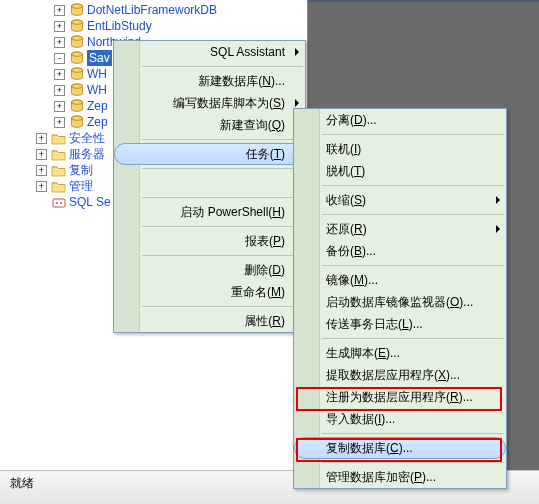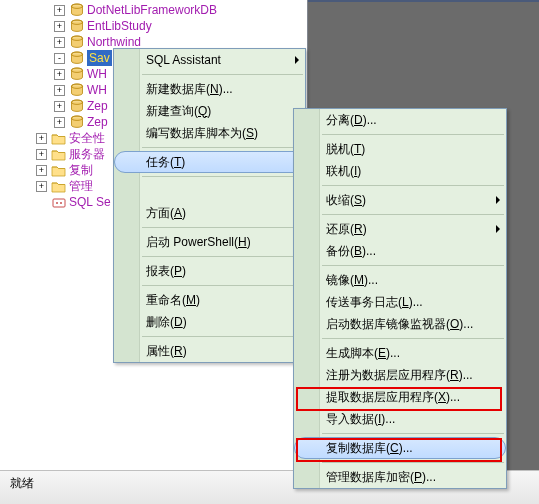--- a/index.html
+++ b/index.html
@@ -6,22 +6,22 @@
   body { background: #fff; width: 539px; height: 504px; position: relative; overflow: hidden; }
   .tree-panel { position: absolute; left: 0; top: 0; width: 308px; height: 480px; background: #fff; border-right: 1px solid #828790; }
   .content-panel { position: absolute; left: 308px; top: 0; width: 231px; height: 480px; background: #6b6b6b; border-top: 2px solid #4a5a7a; }
   .status-bar { position: absolute; left: 0; bottom: 0; width: 539px; height: 34px; background: linear-gradient(#f6f6f6,#e6e6e6); border-top: 1px solid #c0c0c0; padding: 4px 10px; }
   .tree { padding-top: 2px; }
   .tree-row { display: flex; align-items: center; height: 16px; line-height: 16px; padding-left: 6px; white-space: nowrap; }
   .indent { display: inline-block; }
   .expander { width: 11px; height: 11px; border: 1px solid #8b8b8b; background: #fff; display: inline-flex; align-items: center; justify-content: center; font-size: 9px; line-height: 1; margin-right: 4px; color: #000; }
   .expander-empty { width: 11px; height: 11px; margin-right: 4px; display: inline-block; }
   .icon { width: 15px; height: 14px; margin-right: 3px; display: inline-flex; align-items: center; justify-content: center; flex-shrink: 0; }
-  .node-label { color: #a21caf; }
-  .node-label.sel { background: #316ac5; color: #fde047; padding: 0 2px; }
+  .node-label { color: #1d4ed8; }
+  .node-label.sel { background: #316ac5; color: #ffffff; padding: 0 2px; }
   
   .menu { position: absolute; background: #e4f0e0; border: 1px solid #7f9db9; box-shadow: 2px 2px 3px rgba(0,0,0,0.25); }
   .menu .gutter { position: absolute; left: 0; top: 0; bottom: 0; width: 26px; background: #d4e4d0; border-right: 1px solid #c2d2be; }
   .menu-item { position: relative; display: flex; align-items: center; height: 22px; padding-left: 32px; padding-right: 20px; cursor: default; }
   .menu-item .txt { flex: 1; white-space: nowrap; }
   .menu-item .arrow { position: absolute; right: 6px; top: 50%; margin-top: -4px; width: 0; height: 0; border-top: 4px solid transparent; border-bottom: 4px solid transparent; border-left: 4px solid #000; }
   .menu-sep { height: 1px; background: #b8c8b4; margin: 3px 2px 3px 28px; position: relative; }
   .menu-item.hover { background: linear-gradient(#d6e8ff,#c0dbff); border: 1px solid #7da2ce; border-radius: 11px; height: 22px; padding-left: 31px; padding-right: 19px; }
   .menu-item.hover .arrow { right: 5px; }
   .redbox { position: absolute; border: 2px solid #e60000; pointer-events: none; }
@@ -184,115 +184,112 @@
         </span>
         <span class="node-label">SQL Se</span>
       </div>
     </div>
 </div>
 <div class="content-panel"></div>
 <div class="status-bar">
   <span>就绪</span>
 </div>
 
-<div class="menu" id="menu1" style="left:113px; top:48px; width:193px;">
+<div class="menu" id="menu1" style="left:113px; top:40px; width:193px;text-align:right;">
   <div class="gutter"></div>
 <div class="menu-item">
       <span class="txt">SQL Assistant</span>
       <span class="arrow"></span>
     </div>
     <div class="menu-sep"></div>
     <div class="menu-item">
       <span class="txt">新建数据库(<span class="u">N</span>)...</span>
     </div>
     <div class="menu-item">
+      <span class="txt">编写数据库脚本为(<span class="u">S</span>)</span>
+      <span class="arrow"></span>
+    </div>
+    <div class="menu-item">
       <span class="txt">新建查询(<span class="u">Q</span>)</span>
-    </div>
-    <div class="menu-item">
-      <span class="txt">编写数据库脚本为(<span class="u">S</span>)</span>
-      <span class="arrow"></span>
     </div>
     <div class="menu-sep"></div>
     <div class="menu-item hover">
       <span class="txt">任务(<span class="u">T</span>)</span>
       <span class="arrow"></span>
     </div>
     <div class="menu-sep"></div>
     <div class="menu-item">
       <span class="arrow"></span>
     </div>
-    <div class="menu-item">
-      <span class="txt">方面(<span class="u">A</span>)</span>
-    </div>
     <div class="menu-sep"></div>
     <div class="menu-item">
       <span class="txt">启动 PowerShell(<span class="u">H</span>)</span>
     </div>
     <div class="menu-sep"></div>
     <div class="menu-item">
       <span class="txt">报表(<span class="u">P</span>)</span>
       <span class="arrow"></span>
     </div>
     <div class="menu-sep"></div>
     <div class="menu-item">
+      <span class="txt">删除(<span class="u">D</span>)</span>
+    </div>
+    <div class="menu-item">
       <span class="txt">重命名(<span class="u">M</span>)</span>
-    </div>
-    <div class="menu-item">
-      <span class="txt">删除(<span class="u">D</span>)</span>
     </div>
     <div class="menu-sep"></div>
     <div class="menu-item">
       <span class="txt">属性(<span class="u">R</span>)</span>
     </div>
   </div>
 
 <div class="menu" id="menu2" style="left:293px; top:108px; width:214px;">
   <div class="gutter"></div>
 <div class="menu-item">
       <span class="txt">分离(<span class="u">D</span>)...</span>
     </div>
     <div class="menu-sep"></div>
     <div class="menu-item">
+      <span class="txt">联机(<span class="u">I</span>)</span>
+    </div>
+    <div class="menu-item">
       <span class="txt">脱机(<span class="u">T</span>)</span>
     </div>
-    <div class="menu-item">
-      <span class="txt">联机(<span class="u">I</span>)</span>
-    </div>
     <div class="menu-sep"></div>
     <div class="menu-item">
       <span class="txt">收缩(<span class="u">S</span>)</span>
       <span class="arrow"></span>
     </div>
     <div class="menu-sep"></div>
     <div class="menu-item">
       <span class="txt">还原(<span class="u">R</span>)</span>
       <span class="arrow"></span>
     </div>
     <div class="menu-item">
       <span class="txt">备份(<span class="u">B</span>)...</span>
     </div>
     <div class="menu-sep"></div>
     <div class="menu-item">
       <span class="txt">镜像(<span class="u">M</span>)...</span>
     </div>
     <div class="menu-item">
+      <span class="txt">启动数据库镜像监视器(<span class="u">O</span>)...</span>
+    </div>
+    <div class="menu-item">
       <span class="txt">传送事务日志(<span class="u">L</span>)...</span>
     </div>
-    <div class="menu-item">
-      <span class="txt">启动数据库镜像监视器(<span class="u">O</span>)...</span>
-    </div>
     <div class="menu-sep"></div>
     <div class="menu-item">
       <span class="txt">生成脚本(<span class="u">E</span>)...</span>
     </div>
     <div class="menu-item">
+      <span class="txt">提取数据层应用程序(<span class="u">X</span>)...</span>
+    </div>
+    <div class="menu-item">
       <span class="txt">注册为数据层应用程序(<span class="u">R</span>)...</span>
-    </div>
-    <div class="menu-item">
-      <span class="txt">提取数据层应用程序(<span class="u">X</span>)...</span>
     </div>
     <div class="menu-item">
       <span class="txt">导入数据(<span class="u">I</span>)...</span>
     </div>
     <div class="menu-sep"></div>
     <div class="menu-item hover">
       <span class="txt">复制数据库(<span class="u">C</span>)...</span>
     </div>
     <div class="menu-sep"></div>
     <div class="menu-item">

